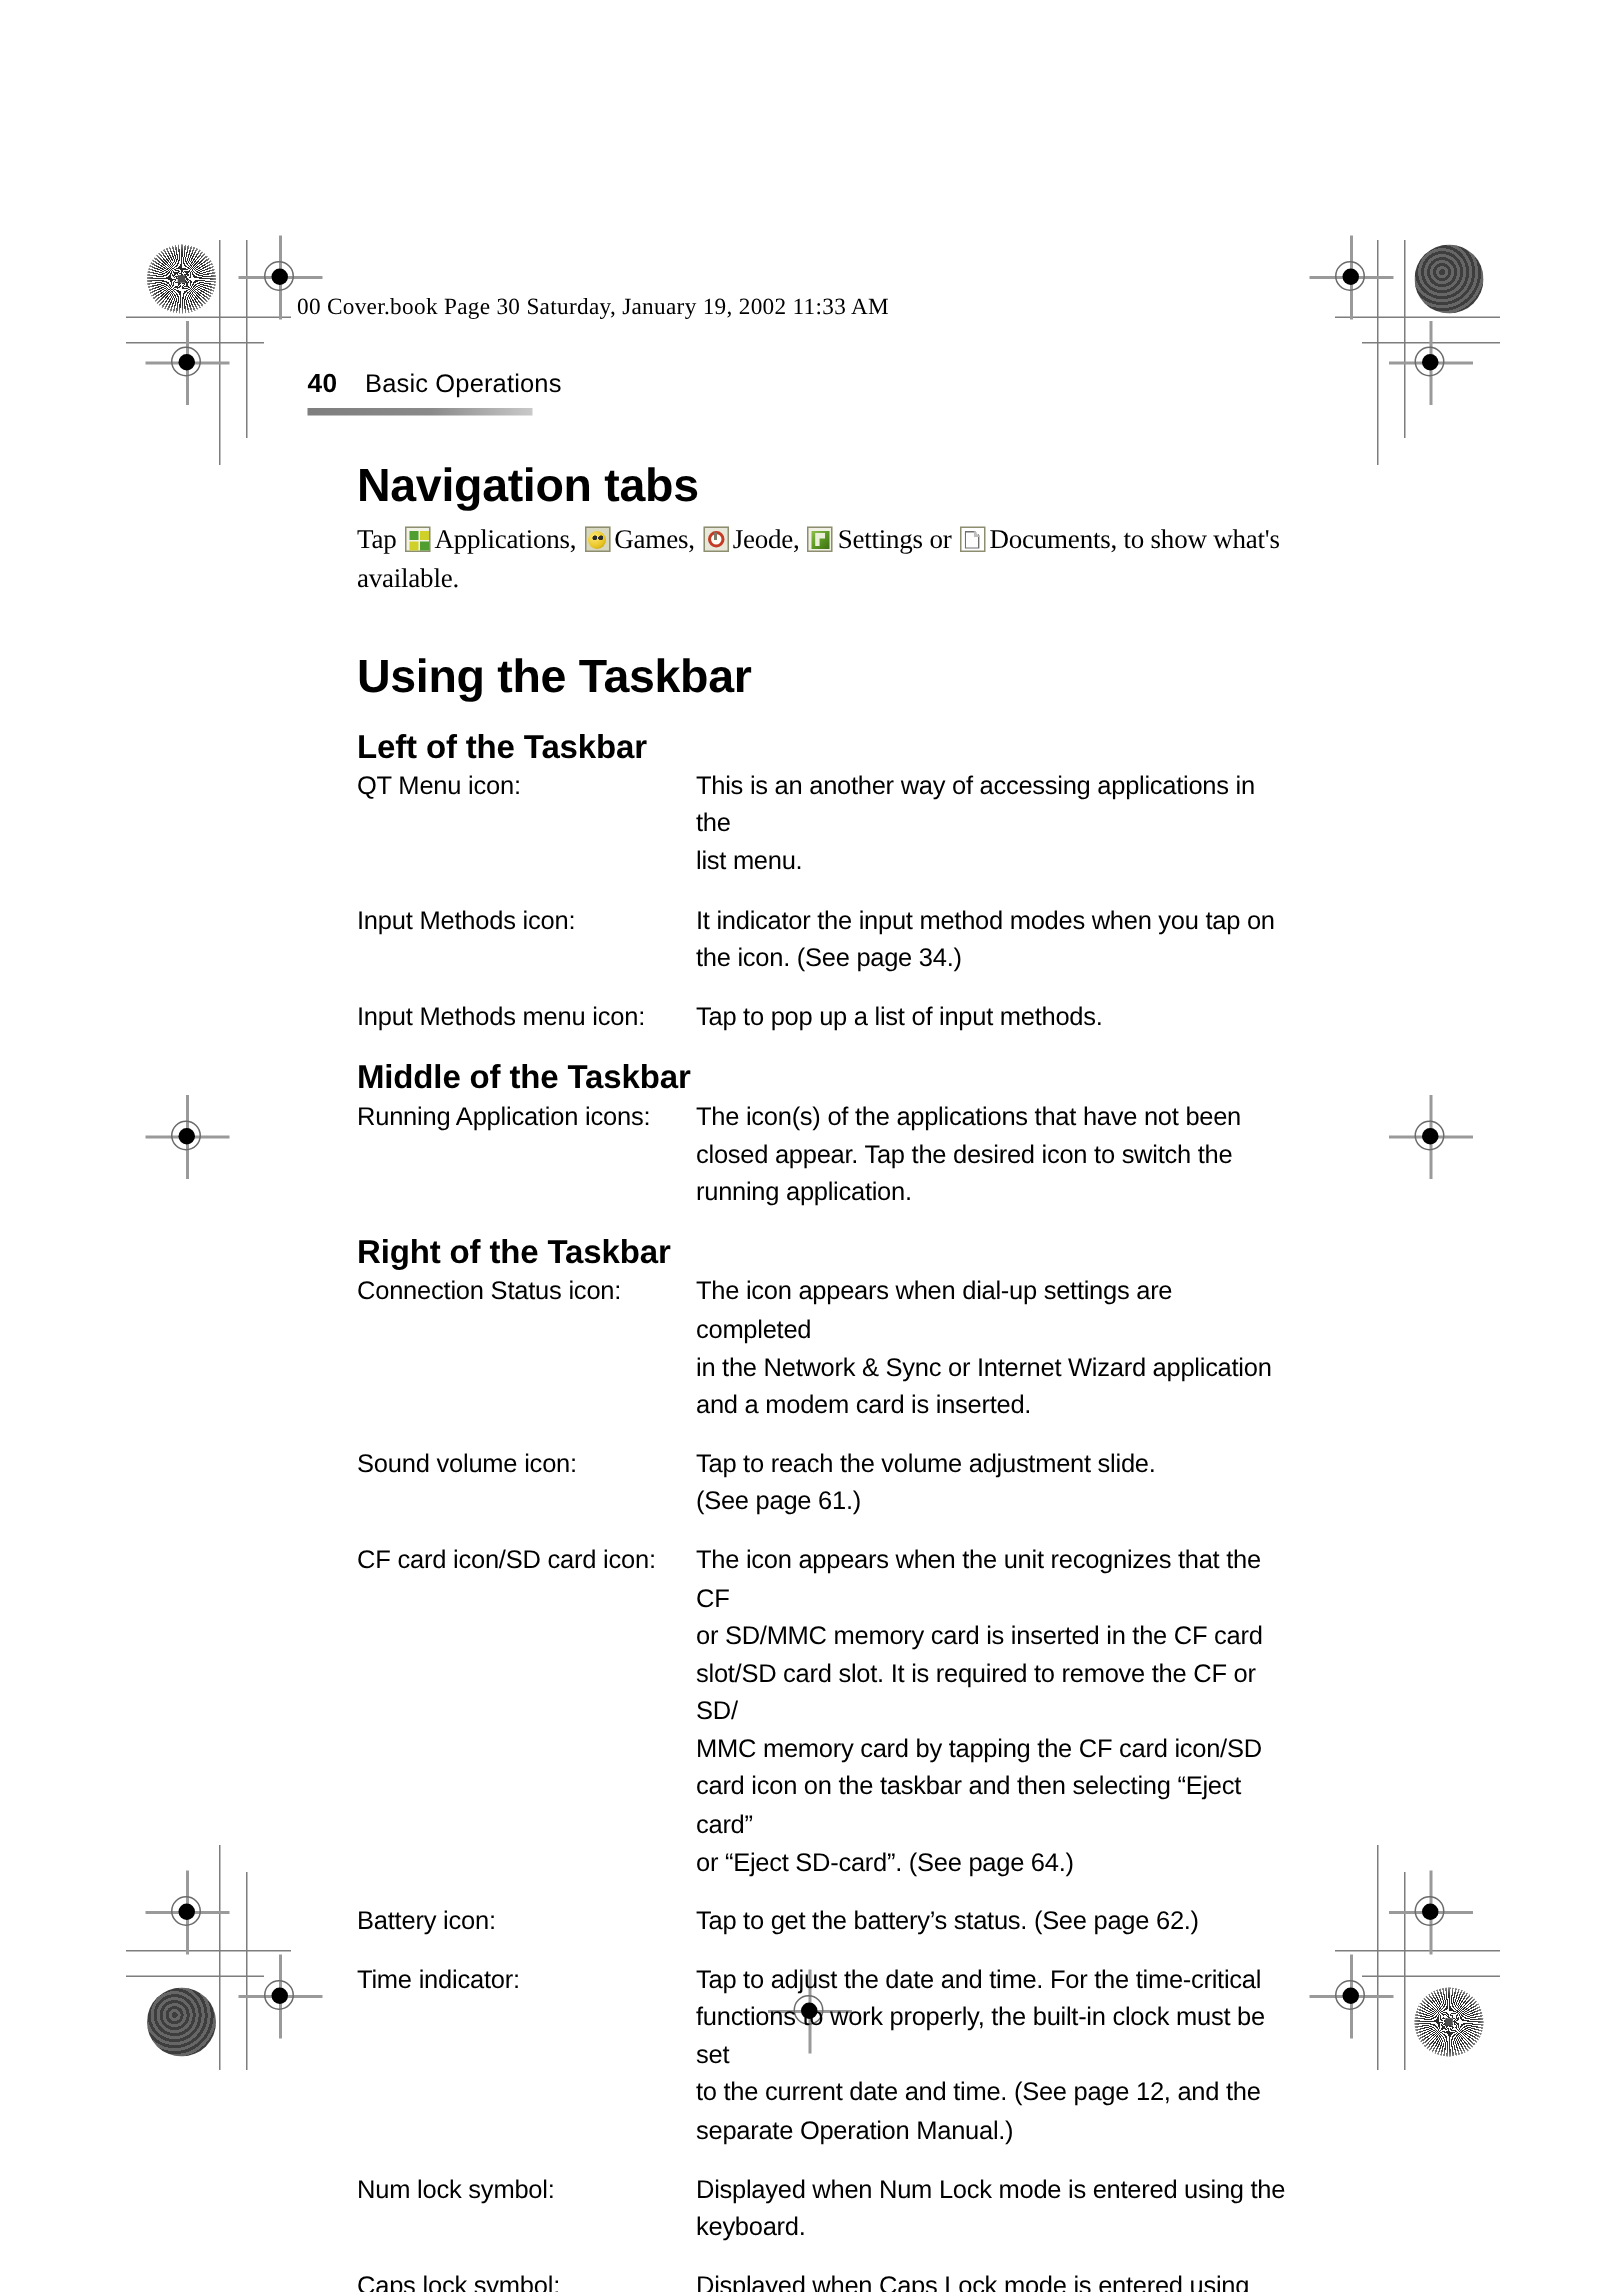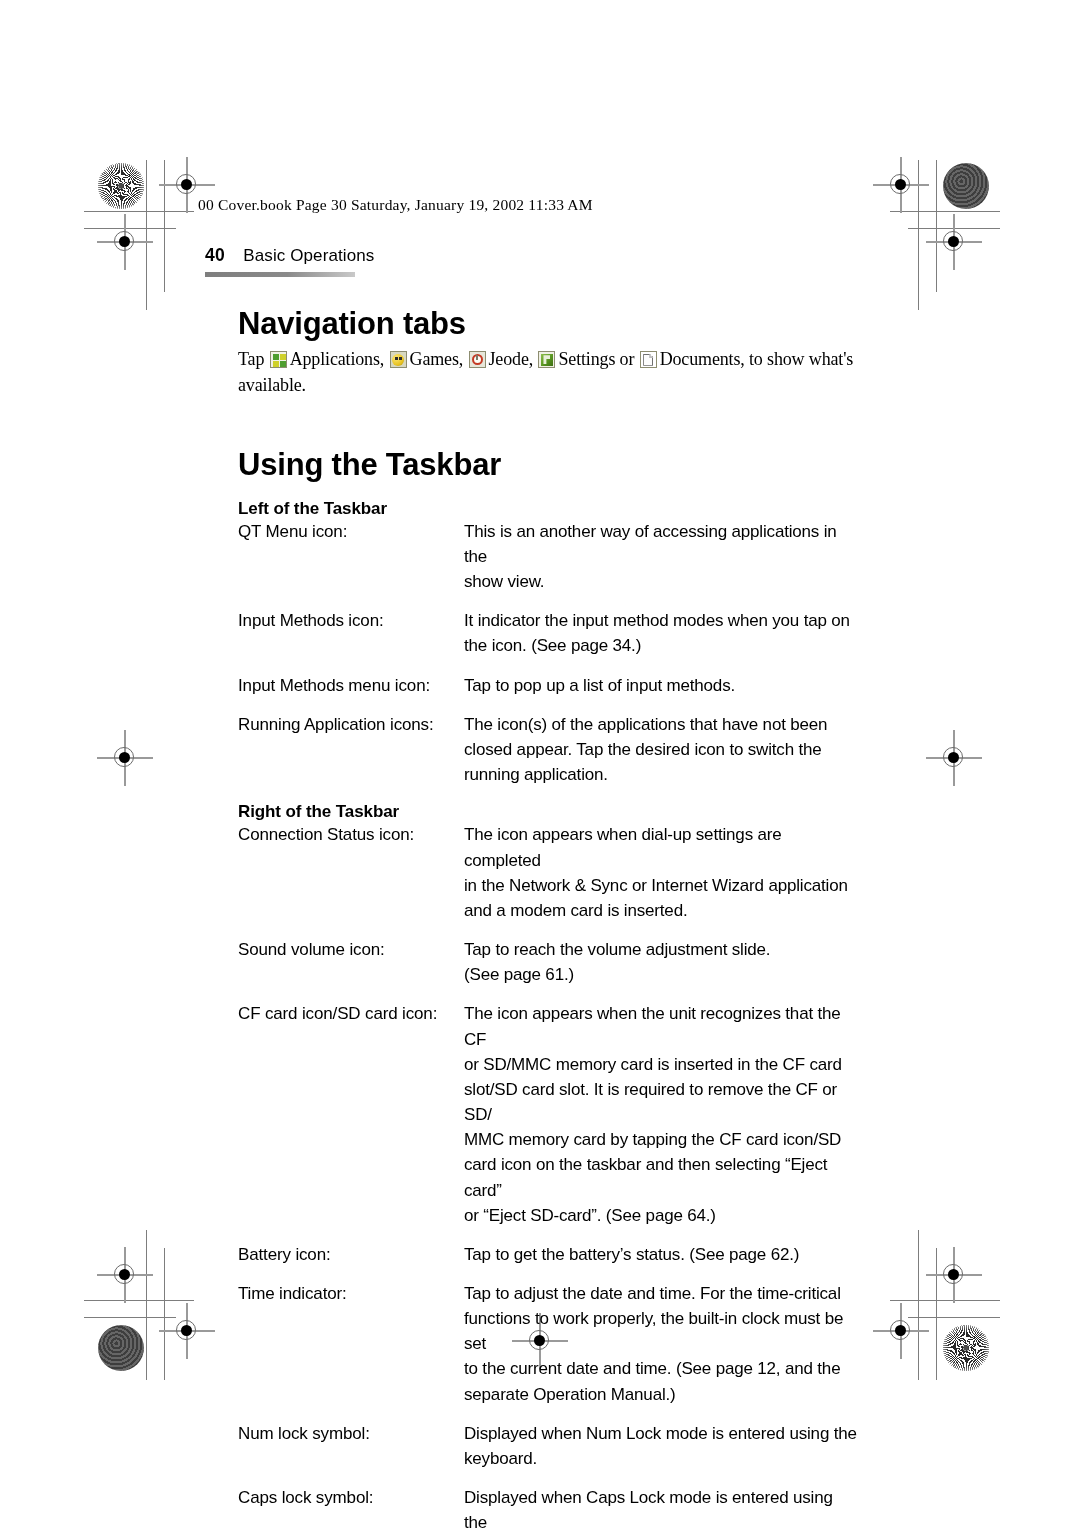--- a/index.html
+++ b/index.html
@@ -136,24 +136,24 @@
   }
 
   h1.sect {
     font-size: 31px;
     font-weight: bold;
     margin: 0;
     letter-spacing: -0.2px;
     line-height: 1.2;
   }
   h1.sect.second {
-    margin-top: 48px;
+    margin-top: 34px;
   }
   h2.sub {
-    font-size: 17px;
+    font-size: 22px;
     font-weight: bold;
     margin: 0;
     letter-spacing: -0.1px;
     line-height: 1.25;
   }
 
   .intro {
     font-size: 18px;
     line-height: 1.45;
     margin-top: 4px;
@@ -427,39 +427,40 @@
   <h1 class="sect second">Using the Taskbar</h1>
 
   <div class="deflist">
 
     <h2 class="sub group-head">Left of the Taskbar</h2>
 
     <div class="defrow">
       <div class="term">QT Menu icon:</div>
       <div class="desc">
         <span>This is an another way of accessing applications in the</span>
-        <span>show view.</span>
+        <span>list menu.</span>
       </div>
     </div>
 
     <div class="defrow">
       <div class="term">Input Methods icon:</div>
       <div class="desc">
         <span>It indicator the input method modes when you tap on</span>
         <span>the icon. (See page 34.)</span>
       </div>
     </div>
 
     <div class="defrow">
       <div class="term">Input Methods menu icon:</div>
       <div class="desc">
         <span>Tap to pop up a list of input methods.</span>
       </div>
     </div>
 
+    <h2 class="sub group-head">Middle of the Taskbar</h2>
 
     <div class="defrow">
       <div class="term">Running Application icons:</div>
       <div class="desc">
         <span>The icon(s) of the applications that have not been</span>
         <span>closed appear. Tap the desired icon to switch the</span>
         <span>running application.</span>
       </div>
     </div>
 

